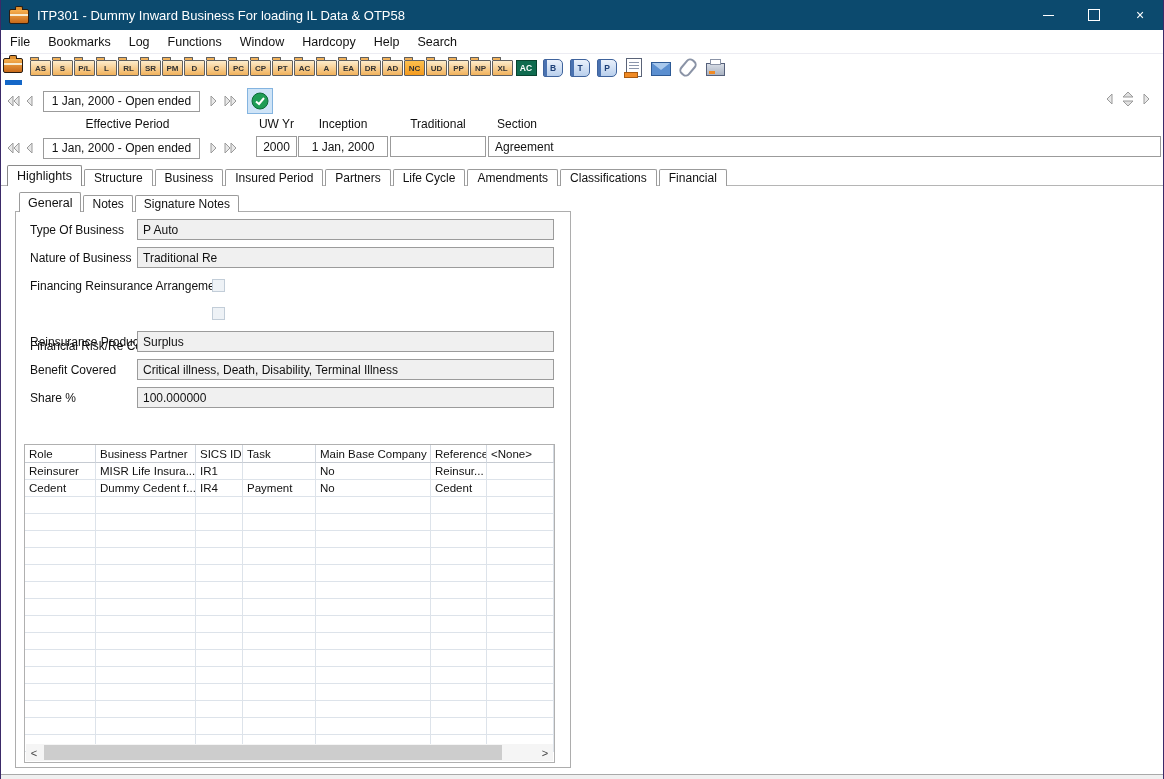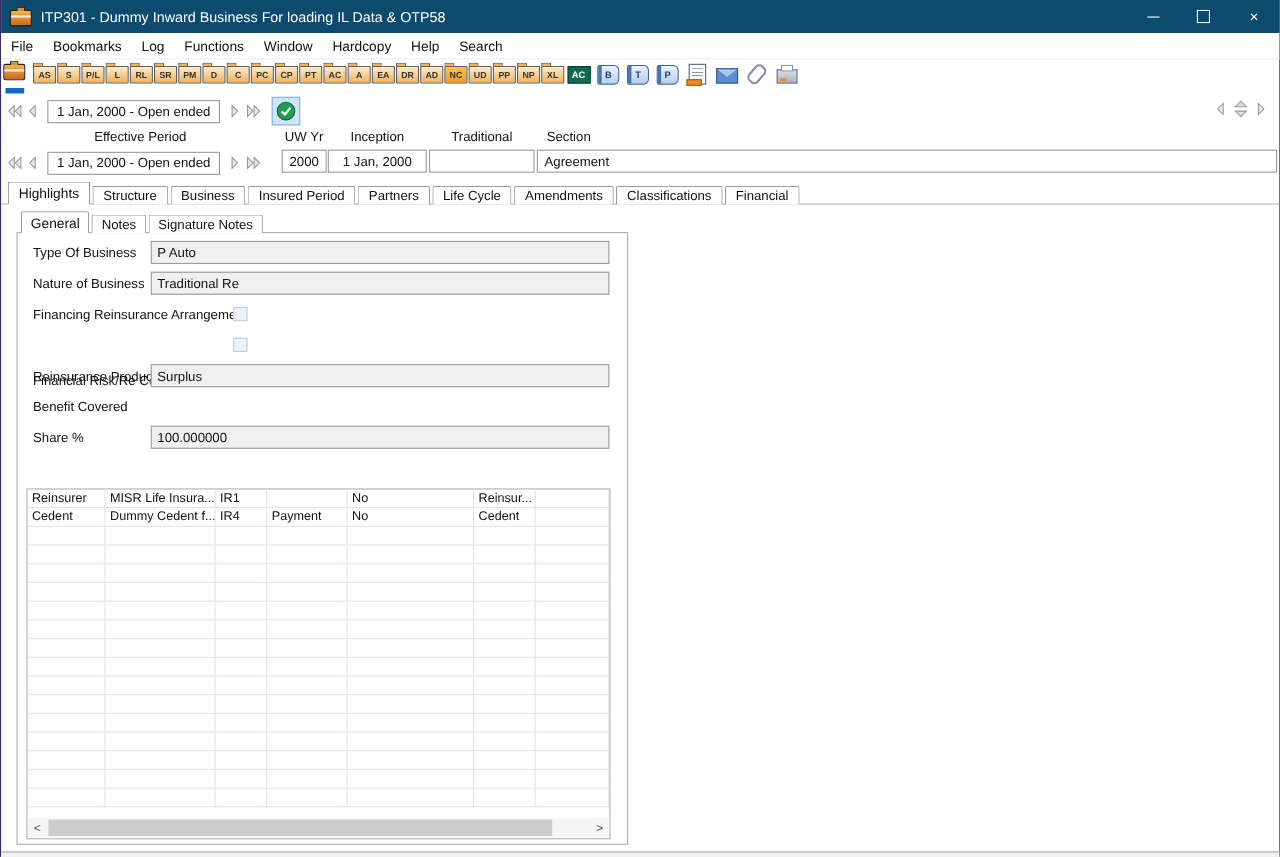--- a/index.html
+++ b/index.html
@@ -323,26 +323,36 @@
   <span class="fld-label" style="top:67px;">Financing Reinsurance Arrangement</span>
   <div class="checkbox" style="top:67px;"></div>
 
   <span class="fld-label" style="top:95px;margin-top:32px;">Financial Risk/Re Combo</span>
   <div class="checkbox" style="top:95px;"></div>
 
   <span class="fld-label" style="top:123px;">Reinsurance Product</span>
   <div class="fld-box" style="top:119px;">Surplus</div>
 
   <span class="fld-label" style="top:151px;">Benefit Covered</span>
+  <div class="fld-box" style="top:147px;">Critical illness, Death, Disability, Terminal Illness</div>
 
   <span class="fld-label" style="top:179px;">Share %</span>
   <div class="fld-box" style="top:175px;">100.000000</div>
 
   <div class="tablebox">
     <div id="tbl">
+        <div class="trow head">
+          <div class="tcell" style="width: 71px;">Role</div>
+          <div class="tcell" style="width: 100px;">Business Partner</div>
+          <div class="tcell" style="width: 47px;">SICS ID</div>
+          <div class="tcell" style="width: 73px;">Task</div>
+          <div class="tcell" style="width: 115px;">Main Base Company</div>
+          <div class="tcell" style="width: 56px;">Reference</div>
+          <div class="tcell" style="width: 67px;">&lt;None&gt;</div>
+        </div>
         <div class="trow">
           <div class="tcell" style="width: 71px;">Reinsurer</div>
           <div class="tcell" style="width: 100px;">MISR Life Insura...</div>
           <div class="tcell" style="width: 47px;">IR1</div>
           <div class="tcell" style="width: 73px;"></div>
           <div class="tcell" style="width: 115px;">No</div>
           <div class="tcell" style="width: 56px;">Reinsur...</div>
           <div class="tcell" style="width: 67px;"></div>
         </div>
         <div class="trow">

